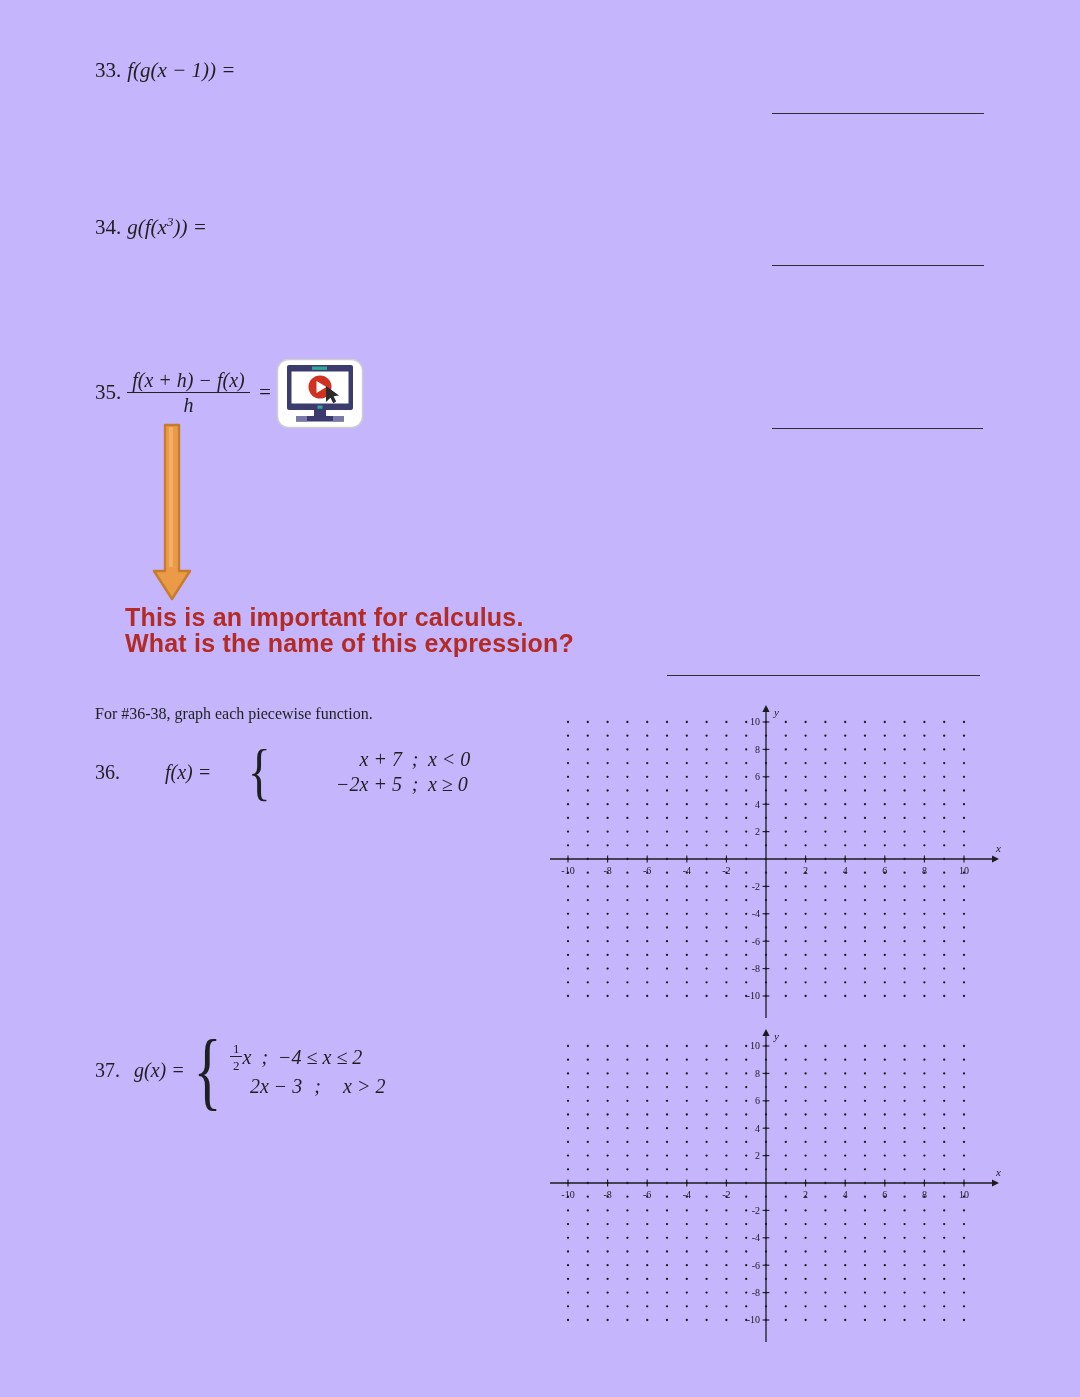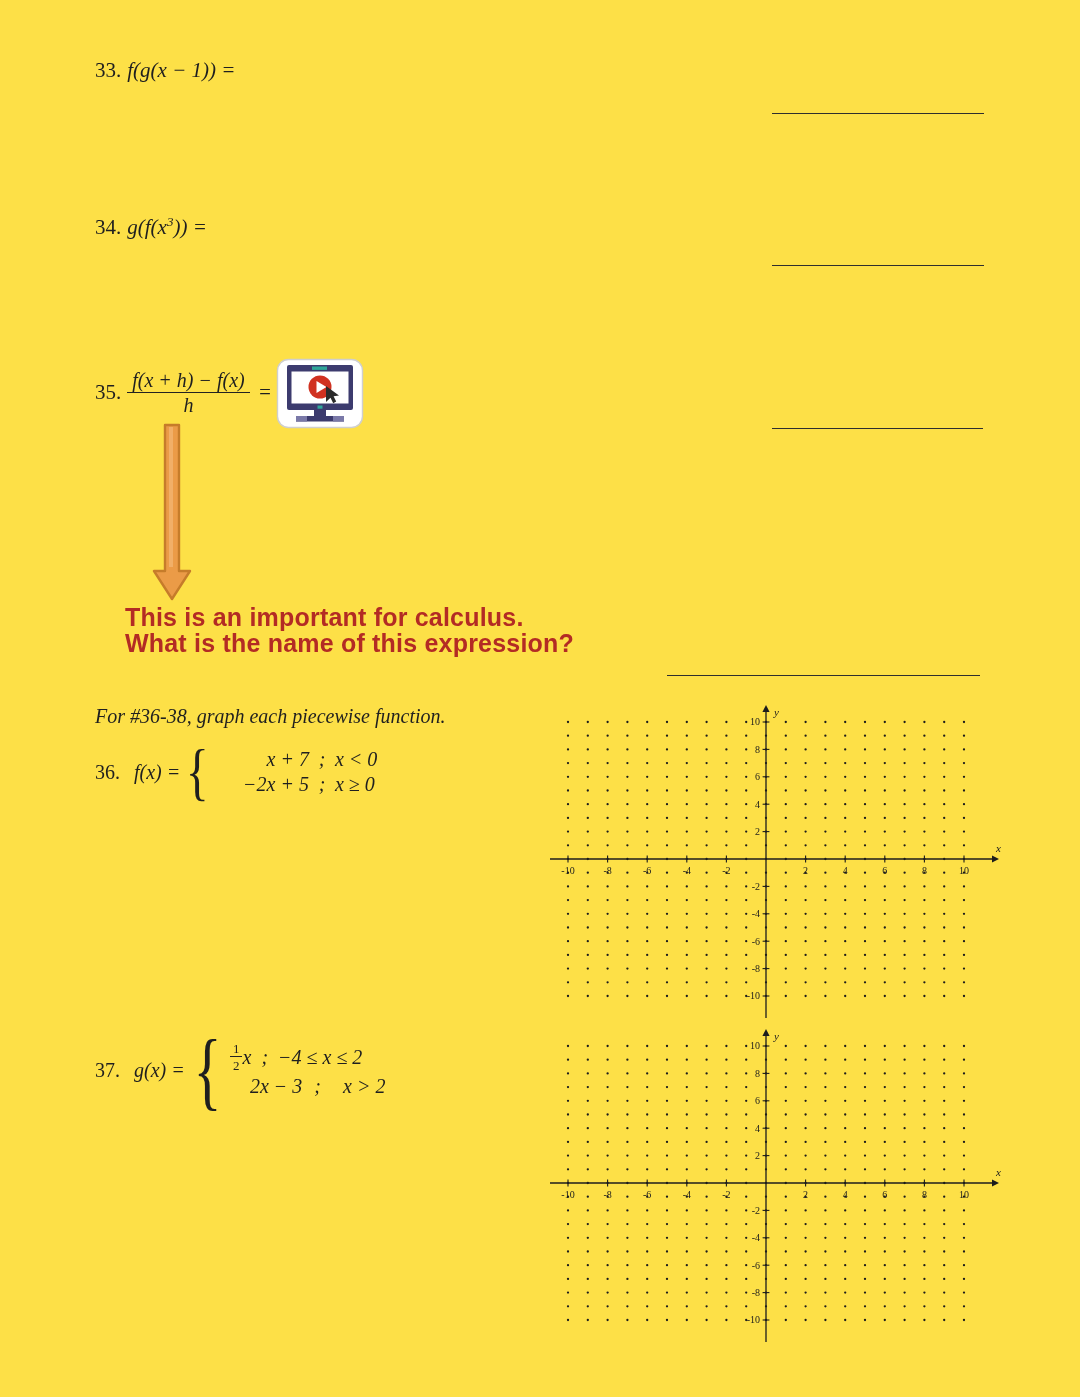--- a/index.html
+++ b/index.html
@@ -1,39 +1,39 @@
 <!DOCTYPE html>
 <html><head>
 <meta charset="utf-8">
 <style>
   html,body{margin:0;padding:0;background:#ffffff;}
   #page{
     position:relative;
     width:1080px;height:1397px;
-    background:#fde047;
+    background:#c4b5fd;
     font-family:"Liberation Serif", serif;
     color:#1f1f1f;
     overflow:hidden;
   }
   .abs{position:absolute;}
   .math{font-style:italic;}
   .qline{font-size:21px;white-space:nowrap;}
   .qnum{font-style:normal;margin-right:6px;}
   .answer-blank{border-bottom:1.7px solid #2e2e2e;height:16px;}
   
   .frac{display:inline-flex;flex-direction:column;align-items:center;vertical-align:-0.6em;line-height:1;}
   .frac .fnum{border-bottom:1.4px solid #222;padding:1px 5px 2px 5px;}
   .frac .fden{padding-top:2px;}
   .frac-35{font-size:20px;}
   .frac-37{font-size:13px;vertical-align:-0.5em;}
   .frac-37 .fnum{padding:0 3px 1px 3px;}
   
   .callout{font-family:"Liberation Sans", sans-serif;font-weight:bold;font-size:25px;line-height:26px;letter-spacing:0.2px;}
   
-  .instruction{font-size:20px;font-style:italic;}
+  .instruction{font-size:16px;}
   
   .pw-wrap{display:flex;align-items:center;font-size:20px;}
   .pw-brace{font-family:"Liberation Serif",serif;font-style:normal;font-weight:400;line-height:0;display:inline-block;margin:0 2px 0 2px;color:#1f1f1f;}
   .brace-36{font-size:64px;transform:scaleX(0.75);}
   .brace-37{font-size:86px;transform:scaleX(0.68);}
   .pw-rows{display:flex;flex-direction:column;justify-content:center;}
   .pw-grid{display:grid;grid-template-columns:94px 26px auto;column-gap:0;row-gap:2px;align-items:baseline;}
   .pw-grid .pw-expr{text-align:right;}
   .pw-grid .pw-sep{text-align:center;}
   .pw-row-flex{display:flex;align-items:center;white-space:nowrap;}
@@ -91,21 +91,21 @@
   </div>
 
   <div class="abs callout" style="left:125px;top:604px;color:#B32B24;">
     <div>This is an important for calculus.</div>
     <div>What is the name of this expression?</div>
   </div>
   <div class="abs answer-blank" style="left:667px;top:659px;width:313px;"></div>
 
   <div class="abs instruction" style="left:95px;top:705px;">For #36-38, graph each piecewise function.</div>
 
-  <div class="abs pw-wrap" style="left:95px;top:748px;">
+  <div class="abs pw-wrap" style="left:95px;top:748px;gap:31px;">
     <span class="qnum" style="margin-right:14px;">36.</span>
     <span class="math">f(x) =</span>
     <span class="pw-brace brace-36">{</span>
     <div class="pw-rows">
       <div class="pw-grid math">
         <span class="pw-expr">x + 7</span>
         <span class="pw-sep">;</span>
         <span class="pw-cond">x &lt; 0</span>
         <span class="pw-expr">−2x + 5</span>
         <span class="pw-sep">;</span>

